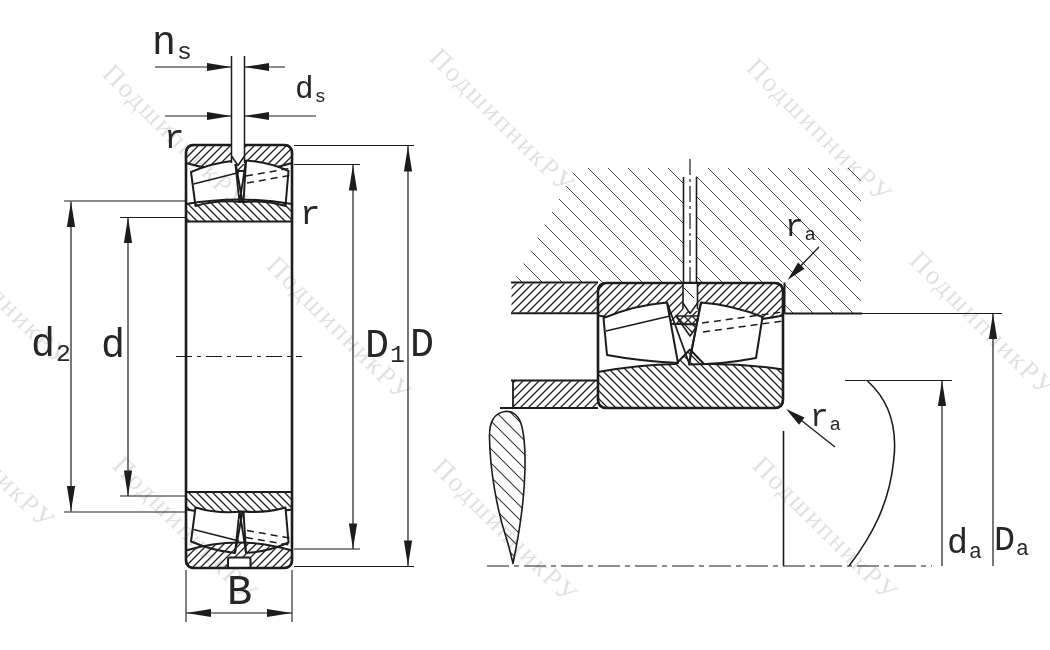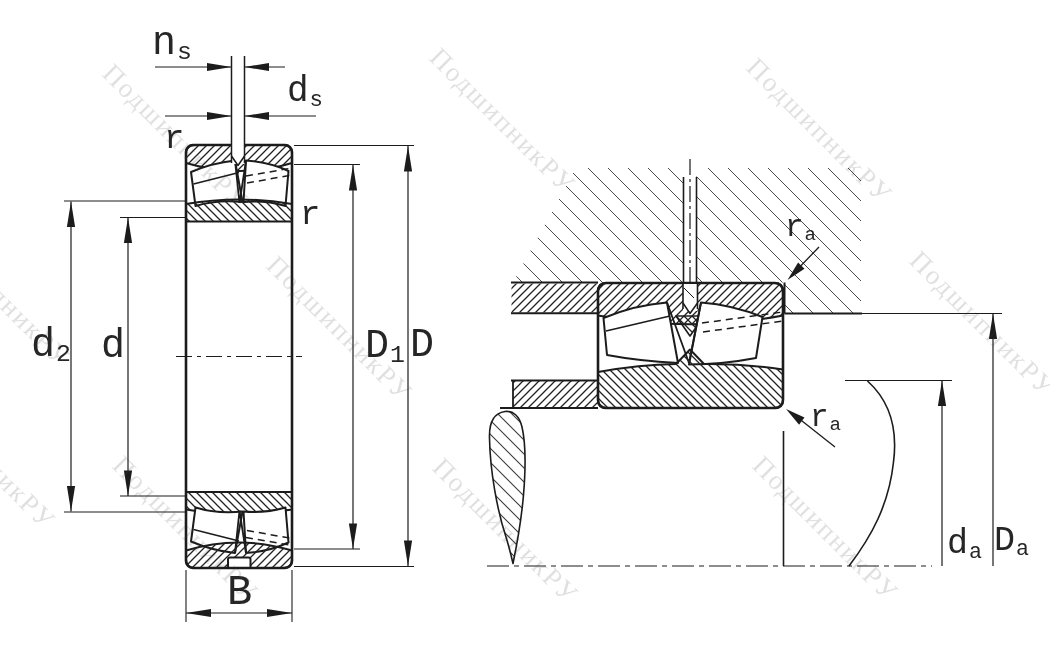--- a/index.html
+++ b/index.html
@@ -170,21 +170,21 @@
 <div class="wm" style="left:762px;top:52px">ПодшипникРУ</div>
 <div class="wm" style="left:-60px;top:215px">ПодшипникРУ</div>
 <div class="wm" style="left:282px;top:250px">ПодшипникРУ</div>
 <div class="wm" style="left:925px;top:245px">ПодшипникРУ</div>
 <div class="wm" style="left:-75px;top:378px">ПодшипникРУ</div>
 <div class="wm" style="left:128px;top:450px">ПодшипникРУ</div>
 <div class="wm" style="left:448px;top:452px">ПодшипникРУ</div>
 <div class="wm" style="left:768px;top:450px">ПодшипникРУ</div>
 
 <div class="lbl" style="left:152px;top:24px;font-size:40px"><span class="base">n</span><span class="sub">s</span></div>
-<div class="lbl" style="left:287px;top:74px;font-size:36px"><span class="base">d</span><span class="sub">s</span></div>
+<div class="lbl" style="left:295px;top:74px;font-size:31px"><span class="base">d</span><span class="sub">s</span></div>
 <div class="lbl" style="left:164px;top:122px;font-size:34px"><span class="base">r</span><span class="sub"></span></div>
 <div class="lbl" style="left:300px;top:198px;font-size:34px"><span class="base">r</span><span class="sub"></span></div>
 <div class="lbl" style="left:31px;top:326px;font-size:40px"><span class="base">d</span><span class="sub">2</span></div>
 <div class="lbl" style="left:101px;top:327px;font-size:40px"><span class="base">d</span><span class="sub"></span></div>
 <div class="lbl" style="left:365px;top:327px;font-size:40px"><span class="base">D</span><span class="sub">1</span></div>
 <div class="lbl" style="left:410px;top:326px;font-size:40px"><span class="base">D</span><span class="sub"></span></div>
 <div class="lbl" style="left:227px;top:572px;font-size:42px"><span class="base">B</span><span class="sub"></span></div>
 <div class="lbl" style="left:785px;top:212px;font-size:31px"><span class="base">r</span><span class="sub">a</span></div>
 <div class="lbl" style="left:810px;top:402px;font-size:31px"><span class="base">r</span><span class="sub">a</span></div>
 <div class="lbl" style="left:947px;top:527px;font-size:35px"><span class="base">d</span><span class="sub">a</span></div>

